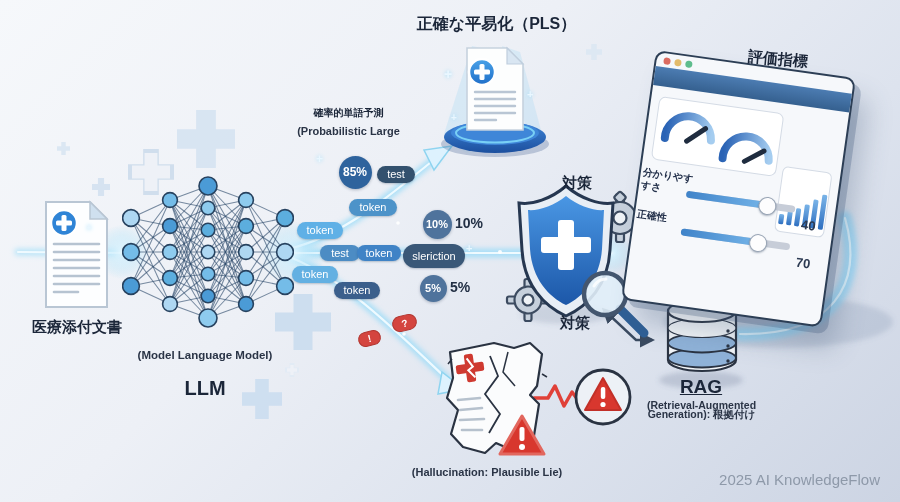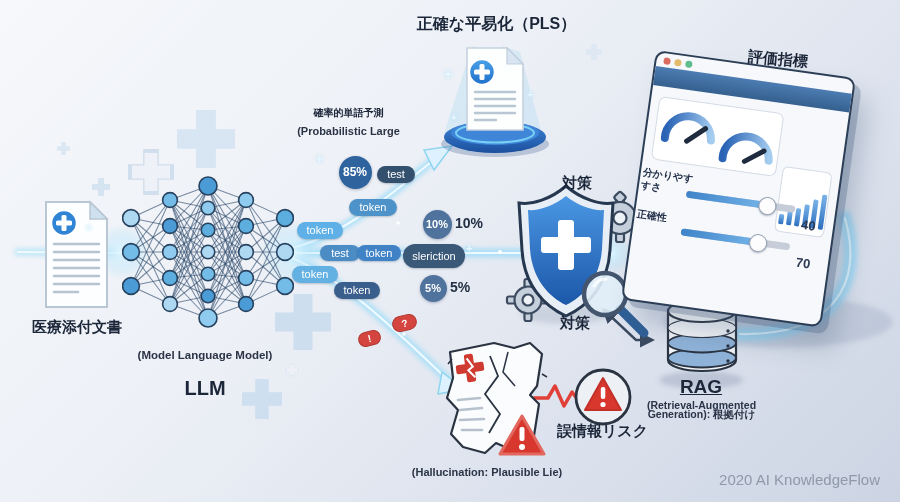--- a/index.html
+++ b/index.html
@@ -430,28 +430,27 @@
     </g>
     <path d="M10,26 l4,-5 M104,36 l5,3" stroke="#2a3342" stroke-width="1.5"></path>
   </svg>
 
   <svg class="abs" style="left:572px;top:366px;z-index:3;" width="62" height="62" viewBox="0 0 62 62">
     <circle cx="31" cy="31" r="27" fill="#edf1f6" stroke="#2a3342" stroke-width="2.8"></circle>
     <path d="M31,12 L49,44 L13,44 Z" fill="#d8372e" stroke="#c23028" stroke-width="2" stroke-linejoin="round"></path>
     <rect x="28.8" y="21" width="4.5" height="12" rx="2" fill="#fff"></rect>
       <circle cx="31" cy="38.5" r="2.6" fill="#fff"></circle>
   </svg>
-  <div class="abs lbl" style="left:550px;top:422px;width:105px;font-size:15px;z-index:4;">誤情報リスク</div>
 
   <div class="abs sub" style="left:402px;top:466px;width:170px;font-size:11px;z-index:4;">(Hallucination: Plausible Lie)</div>
 
   <div class="redbubble" style="left:392px;top:315px;width:23px;height:14px;">?</div>
   <div class="redbubble" style="left:358px;top:331px;width:21px;height:13px;">!</div>
 
-  <div class="abs" id="watermark">2020 AI KnowledgeFlow</div>
+  <div class="abs" id="watermark">2025 AI KnowledgeFlow</div>
 
 <div class="tokencircle" style="left: 338.5px; top: 155.5px; width: 33px; height: 33px; background: rgb(46, 99, 157); font-size: 12px;">85%</div>
     <div class="tokenpill" style="left: 377px; top: 165.5px; width: 38px; height: 17px; background: rgb(51, 81, 110); font-size: 11px;">test</div>
     <div class="tokenpill" style="left: 349px; top: 198.5px; width: 48px; height: 17px; background: rgb(77, 147, 201); font-size: 11px;">token</div>
     <div class="tokenpill" style="left: 297px; top: 221.5px; width: 46px; height: 17px; background: rgb(95, 176, 230); font-size: 11px;">token</div>
     <div class="tokenpill" style="left: 320px; top: 245px; width: 40px; height: 16px; background: rgb(76, 140, 196); font-size: 11px;">test</div>
     <div class="tokenpill" style="left: 357px; top: 245px; width: 44px; height: 16px; background: rgb(63, 131, 198); font-size: 11px;">token</div>
     <div class="tokenpill" style="left: 403px; top: 243.5px; width: 62px; height: 24px; background: rgb(58, 88, 120); font-size: 11px;">sleriction</div>
     <div class="tokenpill" style="left: 292px; top: 265.5px; width: 46px; height: 17px; background: rgb(99, 176, 226); font-size: 11px;">token</div>
     <div class="tokenpill" style="left: 334px; top: 281.5px; width: 46px; height: 17px; background: rgb(59, 95, 140); font-size: 11px;">token</div>

